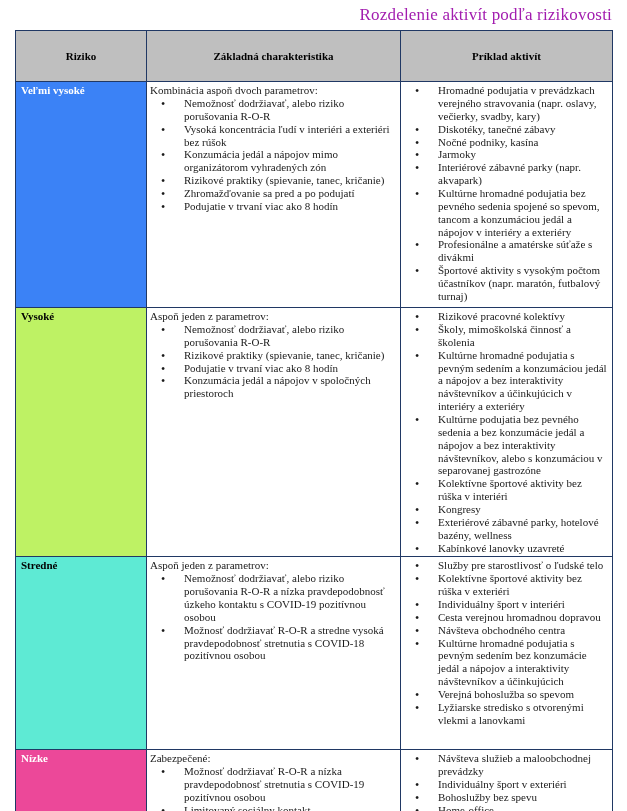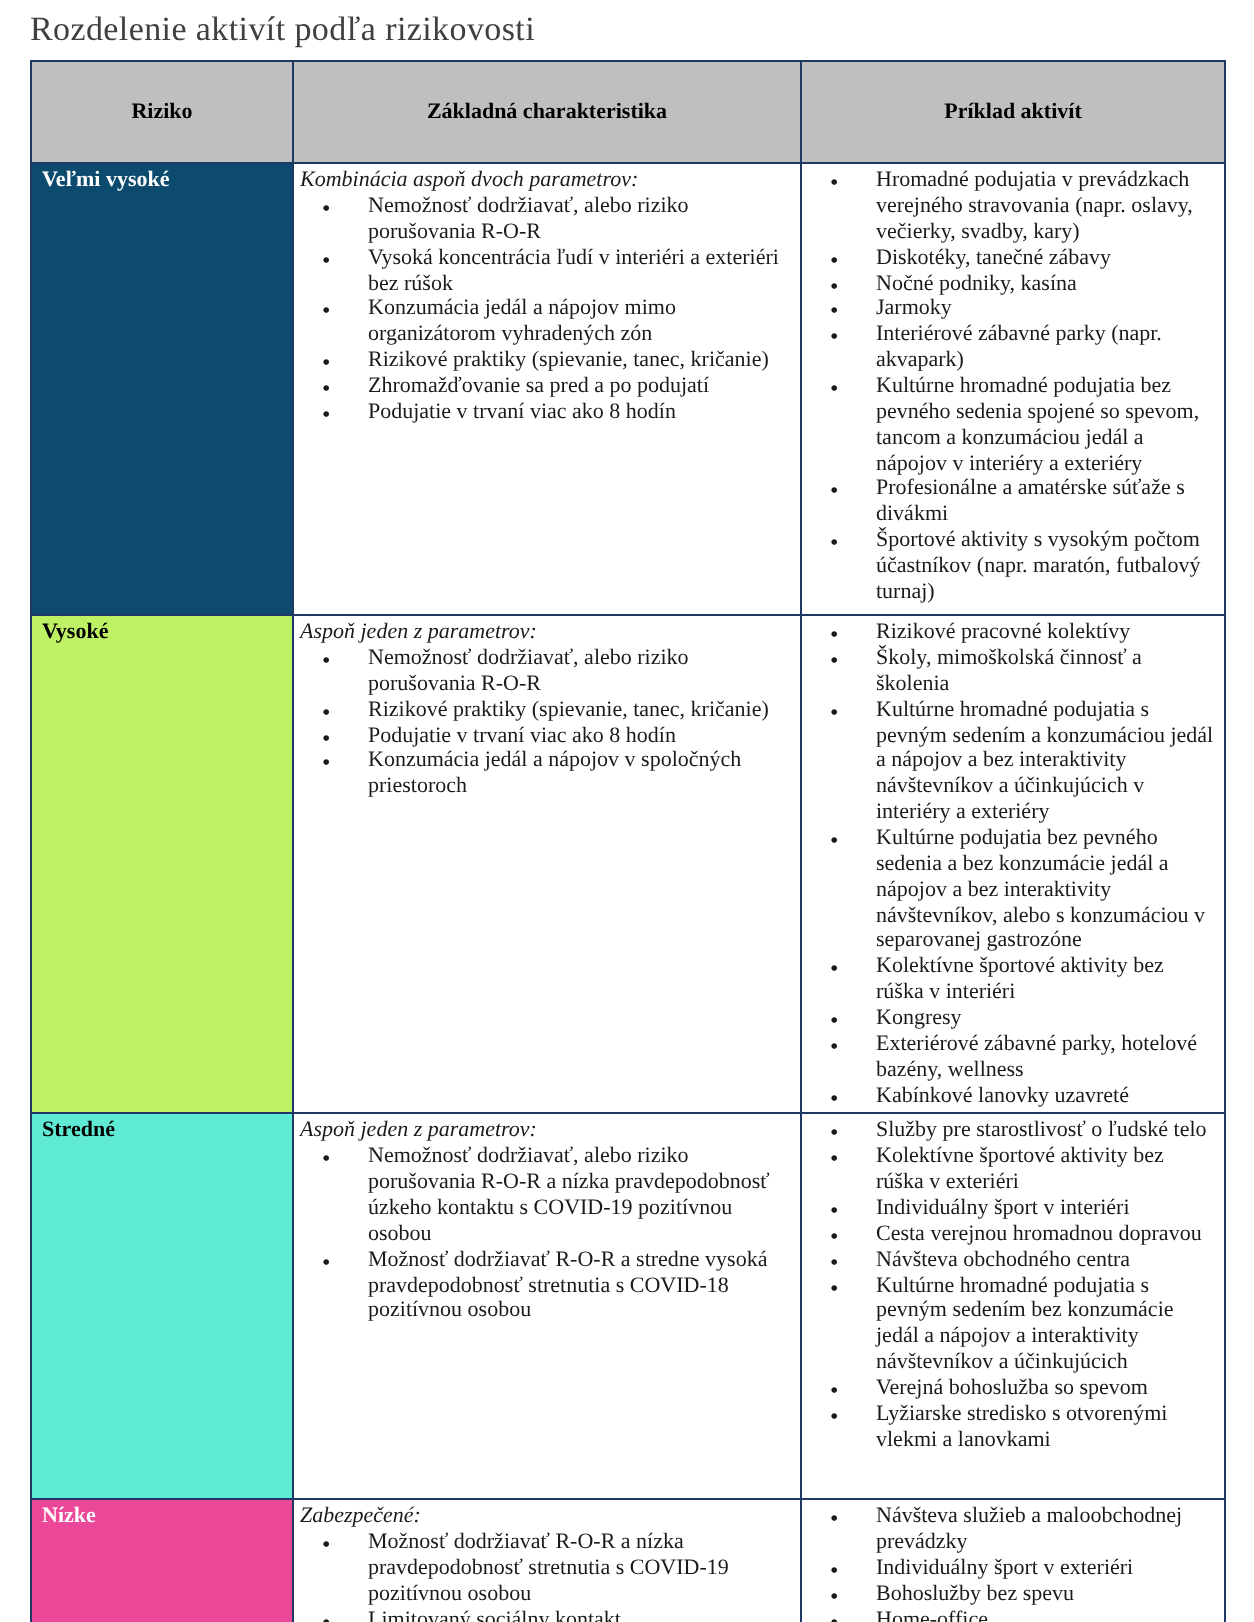--- a/index.html
+++ b/index.html
@@ -6,23 +6,24 @@
   html, body {
     margin: 0; padding: 0;
     background: #ffffff;
     width: 627px; height: 811px;
     font-family: "Liberation Serif", "DejaVu Serif", serif;
   }
   .page { padding: 5px 15px 0 15px; }
   .doc-title {
     font-size: 17px;
     font-weight: normal;
-    color: #404040;
+    color: #a21caf;
     margin: 0 0 5px 0;
     letter-spacing: 0.2px;
+    text-align: right;
   }
   table.risk-table {
     border-collapse: collapse;
     table-layout: fixed;
     width: 597px;
   }
   .risk-table th, .risk-table td {
     border: 1.5px solid #203864;
   }
   .risk-table col.c1 { width: 131px; }
@@ -43,21 +44,21 @@
     font-size: 11px;
     line-height: 1.17;
     padding: 2px 4px 2px 3px;
     color: #1a1a1a;
   }
   td.risk-cell {
     font-weight: bold;
     padding-left: 5px;
     padding-top: 2px;
   }
-  .char-intro { margin: 0; font-style: italic; }
+  .char-intro { margin: 0; }
   ul.bullet-list {
     margin: 0; padding: 0;
     list-style: none;
   }
   ul.bullet-list li {
     position: relative;
     padding-left: 34px;
   }
   ul.bullet-list li::before {
     content: "\2022";
@@ -85,21 +86,21 @@
     </colgroup>
     <thead>
       <tr>
         <th>Riziko</th>
         <th>Základná charakteristika</th>
         <th>Príklad aktivít</th>
       </tr>
     </thead>
     <tbody id="table-body">
         <tr>
-          <td class="risk-cell" style="background: #0c4a6e; color: rgb(255, 255, 255);">Veľmi vysoké</td>
+          <td class="risk-cell" style="background: #3b82f6; color: rgb(255, 255, 255);">Veľmi vysoké</td>
           <td>
             <p class="char-intro">Kombinácia aspoň dvoch parametrov:</p>
             <ul class="bullet-list">
               <li>Nemožnosť dodržiavať, alebo riziko porušovania R-O-R</li>
               <li>Vysoká koncentrácia ľudí v interiéri a exteriéri bez rúšok</li>
               <li>Konzumácia jedál a nápojov mimo organizátorom vyhradených zón</li>
               <li>Rizikové praktiky (spievanie, tanec, kričanie)</li>
               <li>Zhromažďovanie sa pred a po podujatí</li>
               <li>Podujatie v trvaní viac ako 8 hodín</li>
             </ul>

